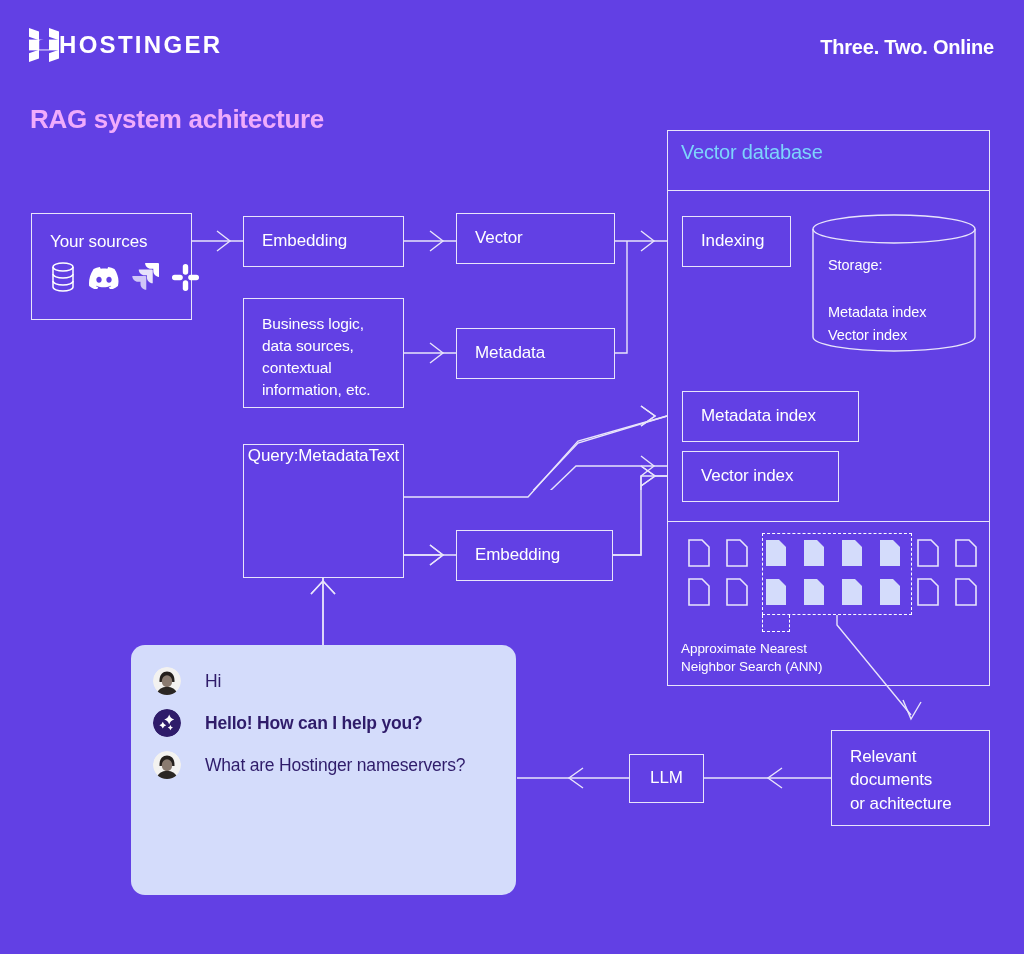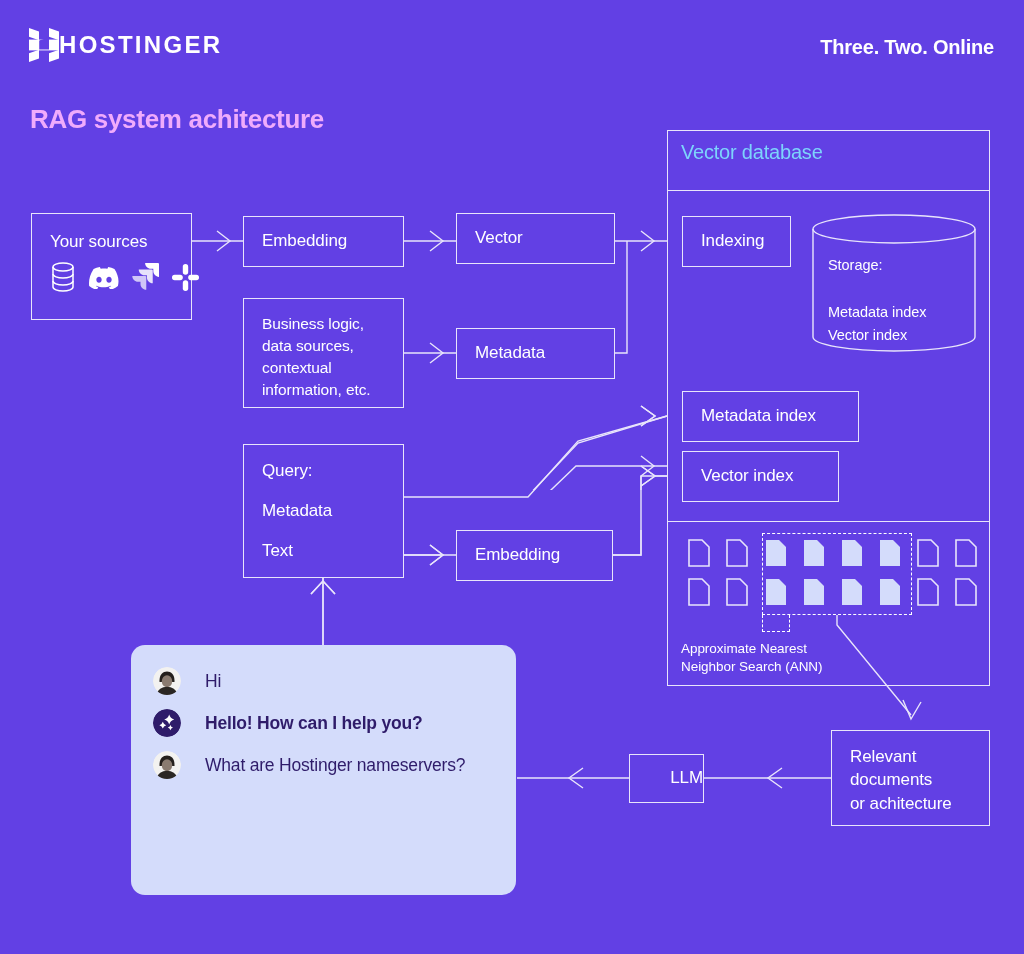--- a/index.html
+++ b/index.html
@@ -238,21 +238,21 @@
     <span class="multi" style="font-size:15.5px; line-height:1.42;">Business logic,
 data sources,
 contextual
 information, etc.</span>
   </div>
 
   <div class="dbox pad" id="b-metadata" style="left:456px; top:328px; width:159px; height:51px;">
     <span>Metadata</span>
   </div>
 
-  <div class="dbox top" id="b-query" style="left:243px; top:444px; width:161px; height:134px; padding:0 18px; flex-direction:column; justify-content:center; align-items:flex-start;">
+  <div class="dbox top" id="b-query" style="left:243px; top:444px; width:161px; height:134px; padding:0 18px; flex-direction:row; justify-content:center; align-items:flex-start;">
     <span style="margin-bottom:18px;">Query:</span>
     <span style="margin-bottom:18px;">Metadata</span>
     <span>Text</span>
   </div>
 
   <div class="dbox pad" id="b-embed-bottom" style="left:456px; top:530px; width:157px; height:51px;">
     <span>Embedding</span>
   </div>
 
   <div id="vdb-panel"></div>
@@ -337,21 +337,21 @@
   <div id="ann-tab"></div>
   <div id="ann-label">Approximate Nearest
 Neighbor Search (ANN)</div>
 
   <div class="dbox top" id="b-reldocs" style="left:831px; top:730px; width:159px; height:96px; padding:14px 18px 0 18px;">
     <span class="multi" style="line-height:1.38;">Relevant
 documents
 or achitecture</span>
   </div>
 
-  <div class="dbox" id="b-llm" style="left:629px; top:754px; width:75px; height:49px; justify-content:flex-end;">
+  <div class="dbox" id="b-llm" style="left:629px; top:754px; width:75px; height:49px; justify-content:center;">
     <span>LLM</span>
   </div>
 
   <div id="chat">
       <div class="msg">
         <div class="avatar"><svg viewBox="0 0 28 28" width="28" height="28">
             <circle cx="14" cy="14" r="14" fill="#f3f2f0"></circle>
             <path d="M6.5 13.5 C6.5 7.5 10 4.5 14 4.5 C18 4.5 21.5 7.5 21.5 13.5 L21.5 15 L6.5 15 Z" fill="#241f1c"></path>
             <ellipse cx="14" cy="14.2" rx="5.2" ry="6" fill="#8a7b70"></ellipse>
             <path d="M3.5 28 C4.5 22.5 9 19.8 14 19.8 C19 19.8 23.5 22.5 24.5 28 Z" fill="#2b2724"></path>

